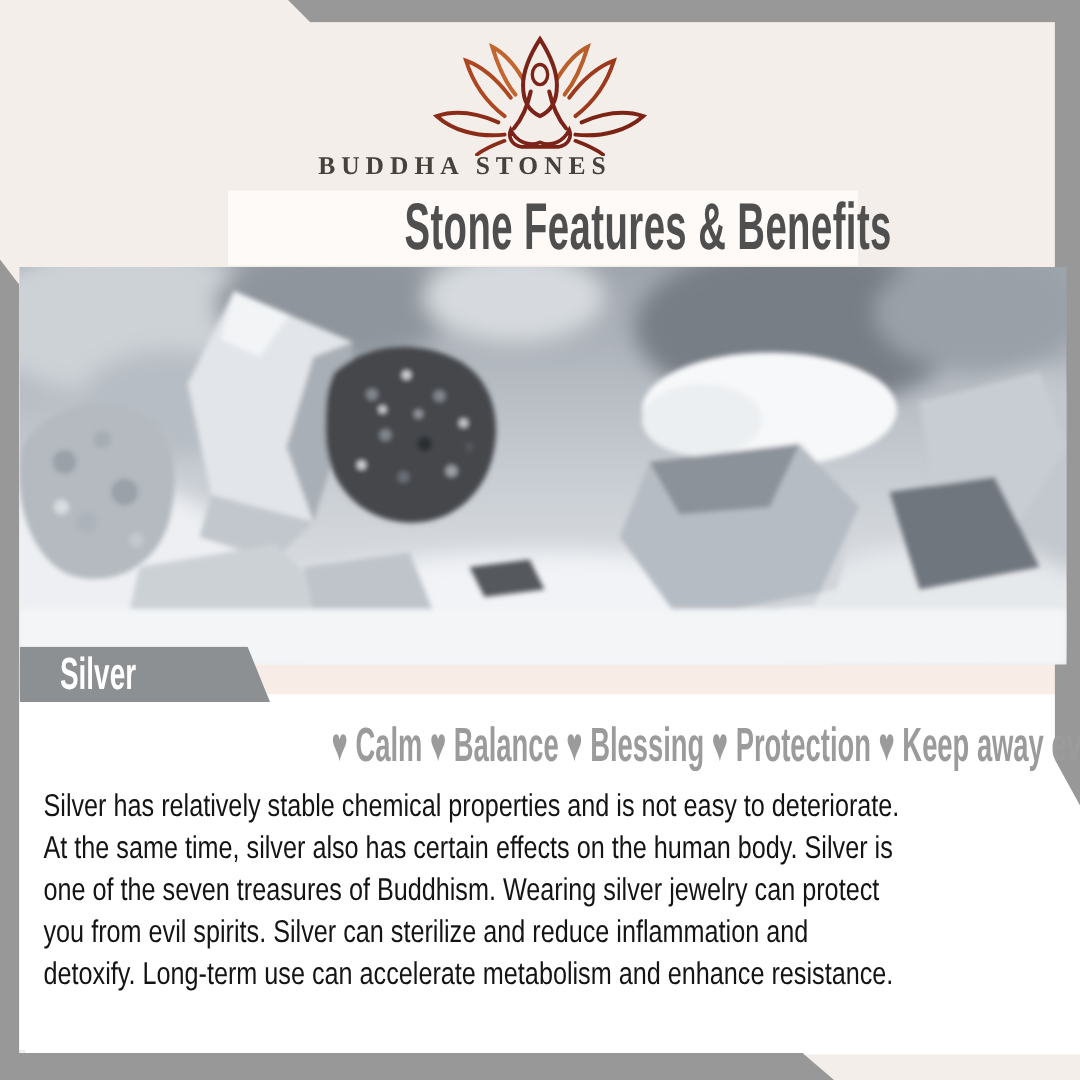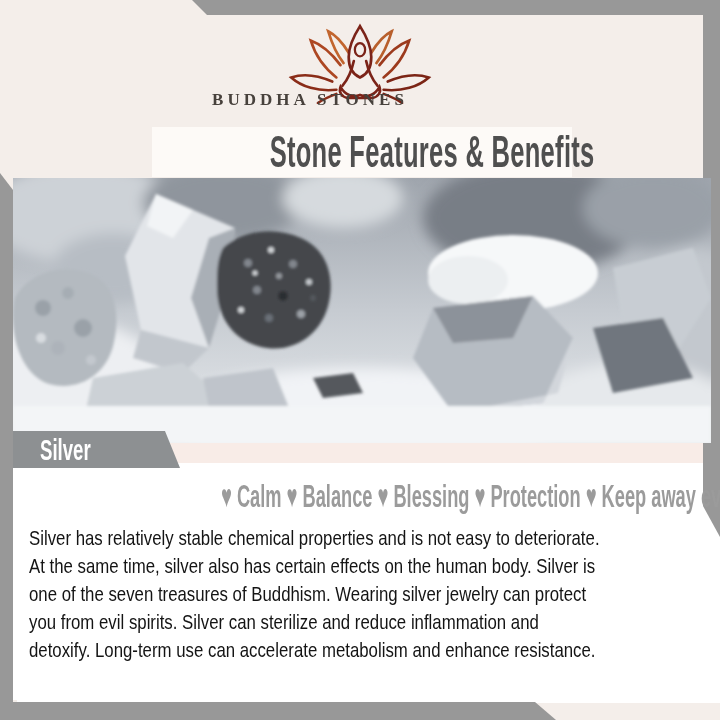--- a/index.html
+++ b/index.html
@@ -19,21 +19,21 @@
     clip-path:polygon(192px 0,720px 0,720px 15px,207px 15px);}
   .ribbon-right{left:703px;top:0;width:17px;height:537px;
     clip-path:polygon(0 0,17px 0,17px 537px,0 506px);}
   .ribbon-left{left:0;top:173px;width:13px;height:547px;
     clip-path:polygon(0 0,13px 17px,13px 547px,0 547px);}
   .ribbon-bottom{left:0;top:702px;width:556px;height:18px;
     clip-path:polygon(0 0,535px 0,556px 18px,0 18px);}
   
   .logo{position:absolute;left:283px;top:22px;width:154px;height:82px;z-index:2;}
   .brand-name{
-    position:absolute;left:0;top:90px;width:616px;text-align:center;z-index:2;
+    position:absolute;left:0;top:101px;width:616px;text-align:center;z-index:2;
     font-family:"Liberation Serif",serif;font-size:17px;font-weight:600;
     letter-spacing:4px;padding-left:4px;box-sizing:border-box;color:#47413c;
   }
   
   .title-band{
     position:absolute;left:152px;top:127px;width:420px;height:50px;z-index:2;
     background:var(--band-white,#fdfaf7);text-align:right;line-height:50px;white-space:nowrap;
   }
   .title-band span{
     display:inline-block;transform:scaleX(0.58);transform-origin:center;

